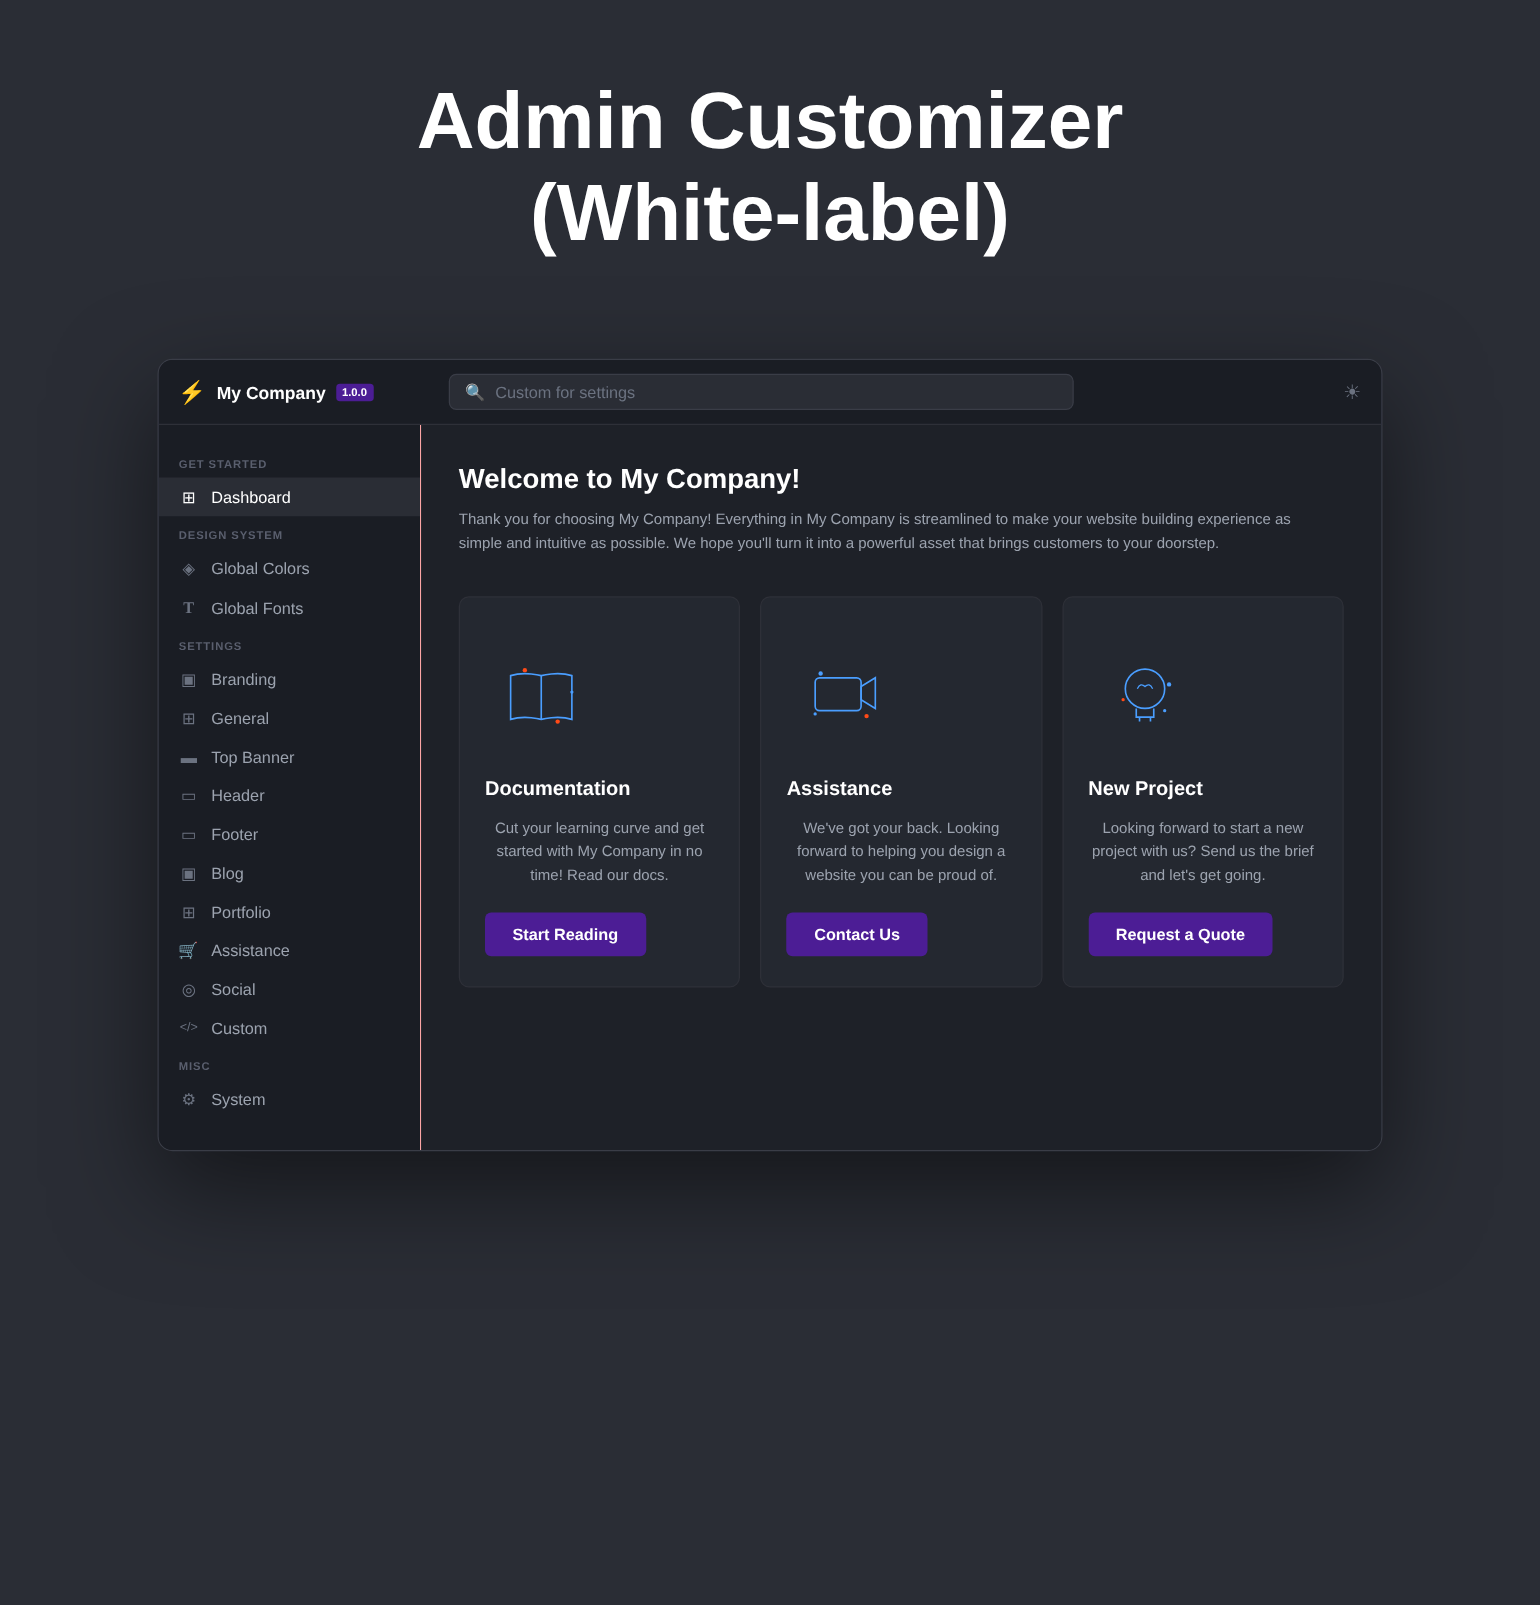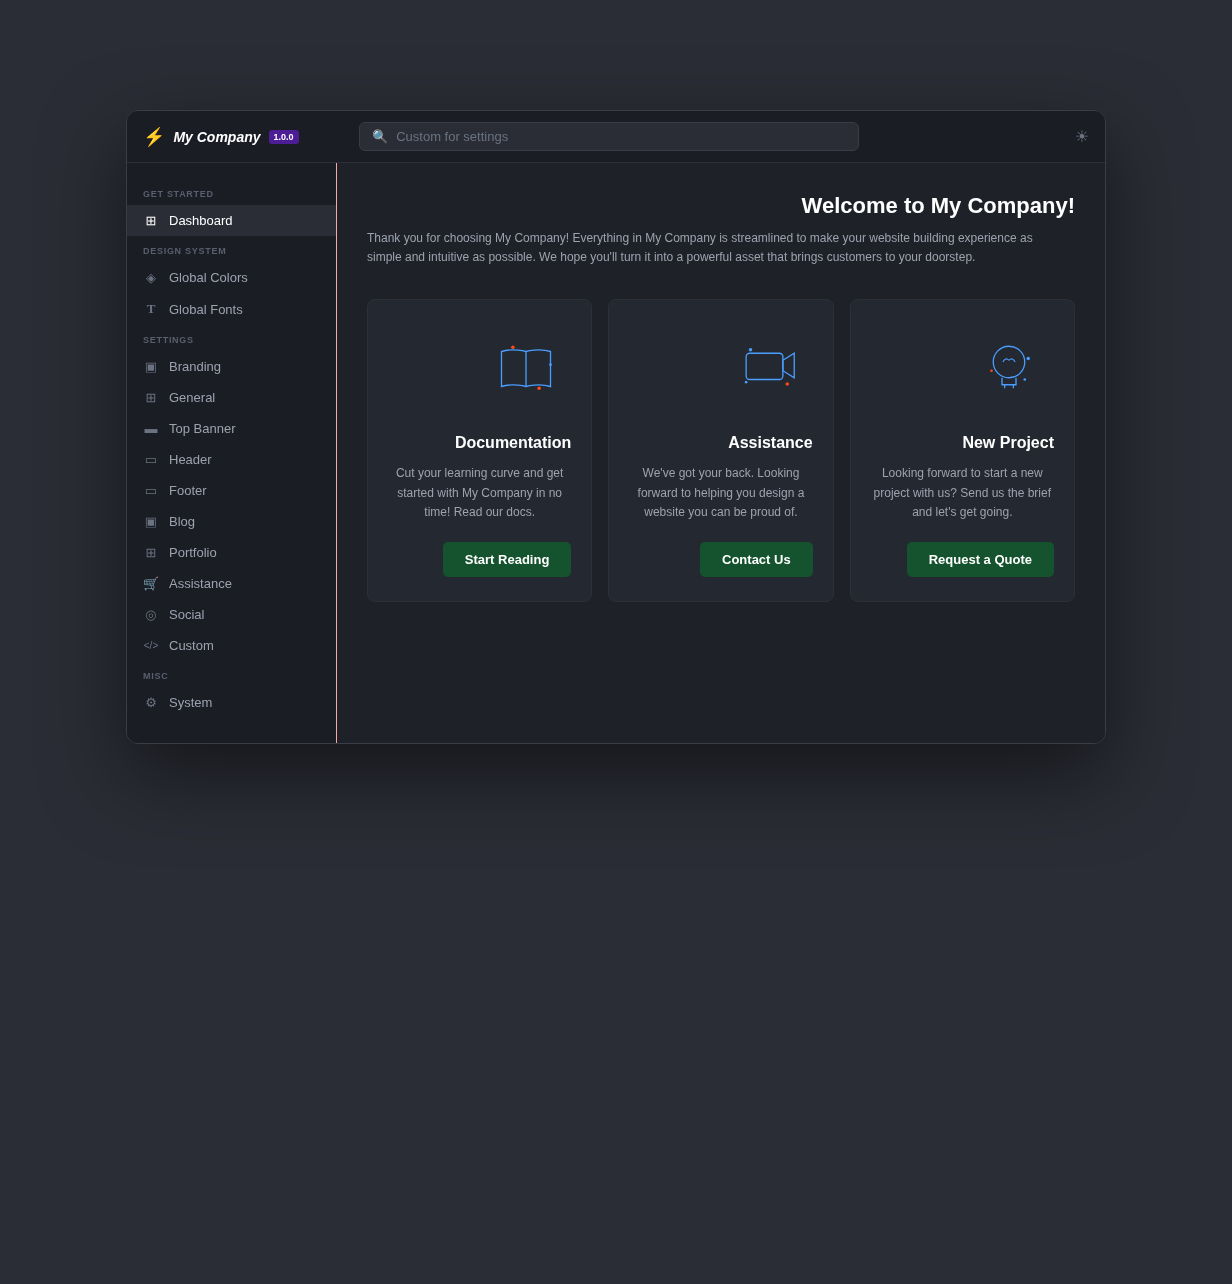--- a/index.html
+++ b/index.html
@@ -70,21 +70,20 @@
     .brand-logo {
       color: #ff4a17;
       font-size: 18px;
       font-weight: 900;
     }
 
     .brand-name {
       font-size: 14px;
       font-weight: 600;
       color: #ffffff;
-      font-style: italic;
     }
 
     .brand-badge {
       background: #4c1d95;
       color: #fff;
       font-size: 9px;
       font-weight: 700;
       padding: 2px 5px;
       border-radius: 3px;
     }
@@ -180,45 +179,44 @@
       background: #1e2128;
       padding: 30px;
       overflow-y: auto;
     }
 
     .welcome-title {
       font-size: 22px;
       font-weight: 700;
       color: #ffffff;
       margin-bottom: 10px;
-      text-align: right;
     }
 
     .welcome-text {
       font-size: 12px;
       color: #9ca3af;
       line-height: 1.6;
       max-width: 680px;
       margin-bottom: 32px;
     }
 
     .cards-grid {
       display: grid;
       grid-template-columns: 1fr 1fr 1fr;
       gap: 16px;
     }
 
     .card {
       background: #242830;
       border: 1px solid #2e3038;
       border-radius: 8px;
-      padding: 24px 20px 24px;
+      padding: 35px 20px 24px;
       display: flex;
       flex-direction: column;
-      align-items: flex-end;
+      align-items: flex-start;
       text-align: center;
     }
 
     .card-icon-area {
       width: 90px;
       height: 90px;
       margin-bottom: 20px;
       display: flex;
       align-items: center;
       justify-content: center;
@@ -238,36 +236,37 @@
 
     .card-desc {
       font-size: 12px;
       color: #9ca3af;
       line-height: 1.6;
       margin-bottom: 20px;
       flex: 1;
     }
 
     .card-btn {
-      background: #14532d;
+      background: #4c1d95;
       color: #ffffff;
       border: none;
       border-radius: 5px;
       padding: 10px 22px;
       font-size: 13px;
       font-weight: 700;
       cursor: pointer;
       transition: background 0.15s;
       white-space: nowrap;
     }
   </style>
 </head>
 <body>
 
 <div class="hero-section">
+  <h1 class="hero-title">Admin Customizer<br>(White-label)</h1>
 </div>
 
 <div class="admin-mockup">
 
   <div class="topbar">
     <div class="brand">
       <span class="brand-logo">⚡</span>
       <span class="brand-name">My Company</span>
       <span class="brand-badge">1.0.0</span>
     </div>

